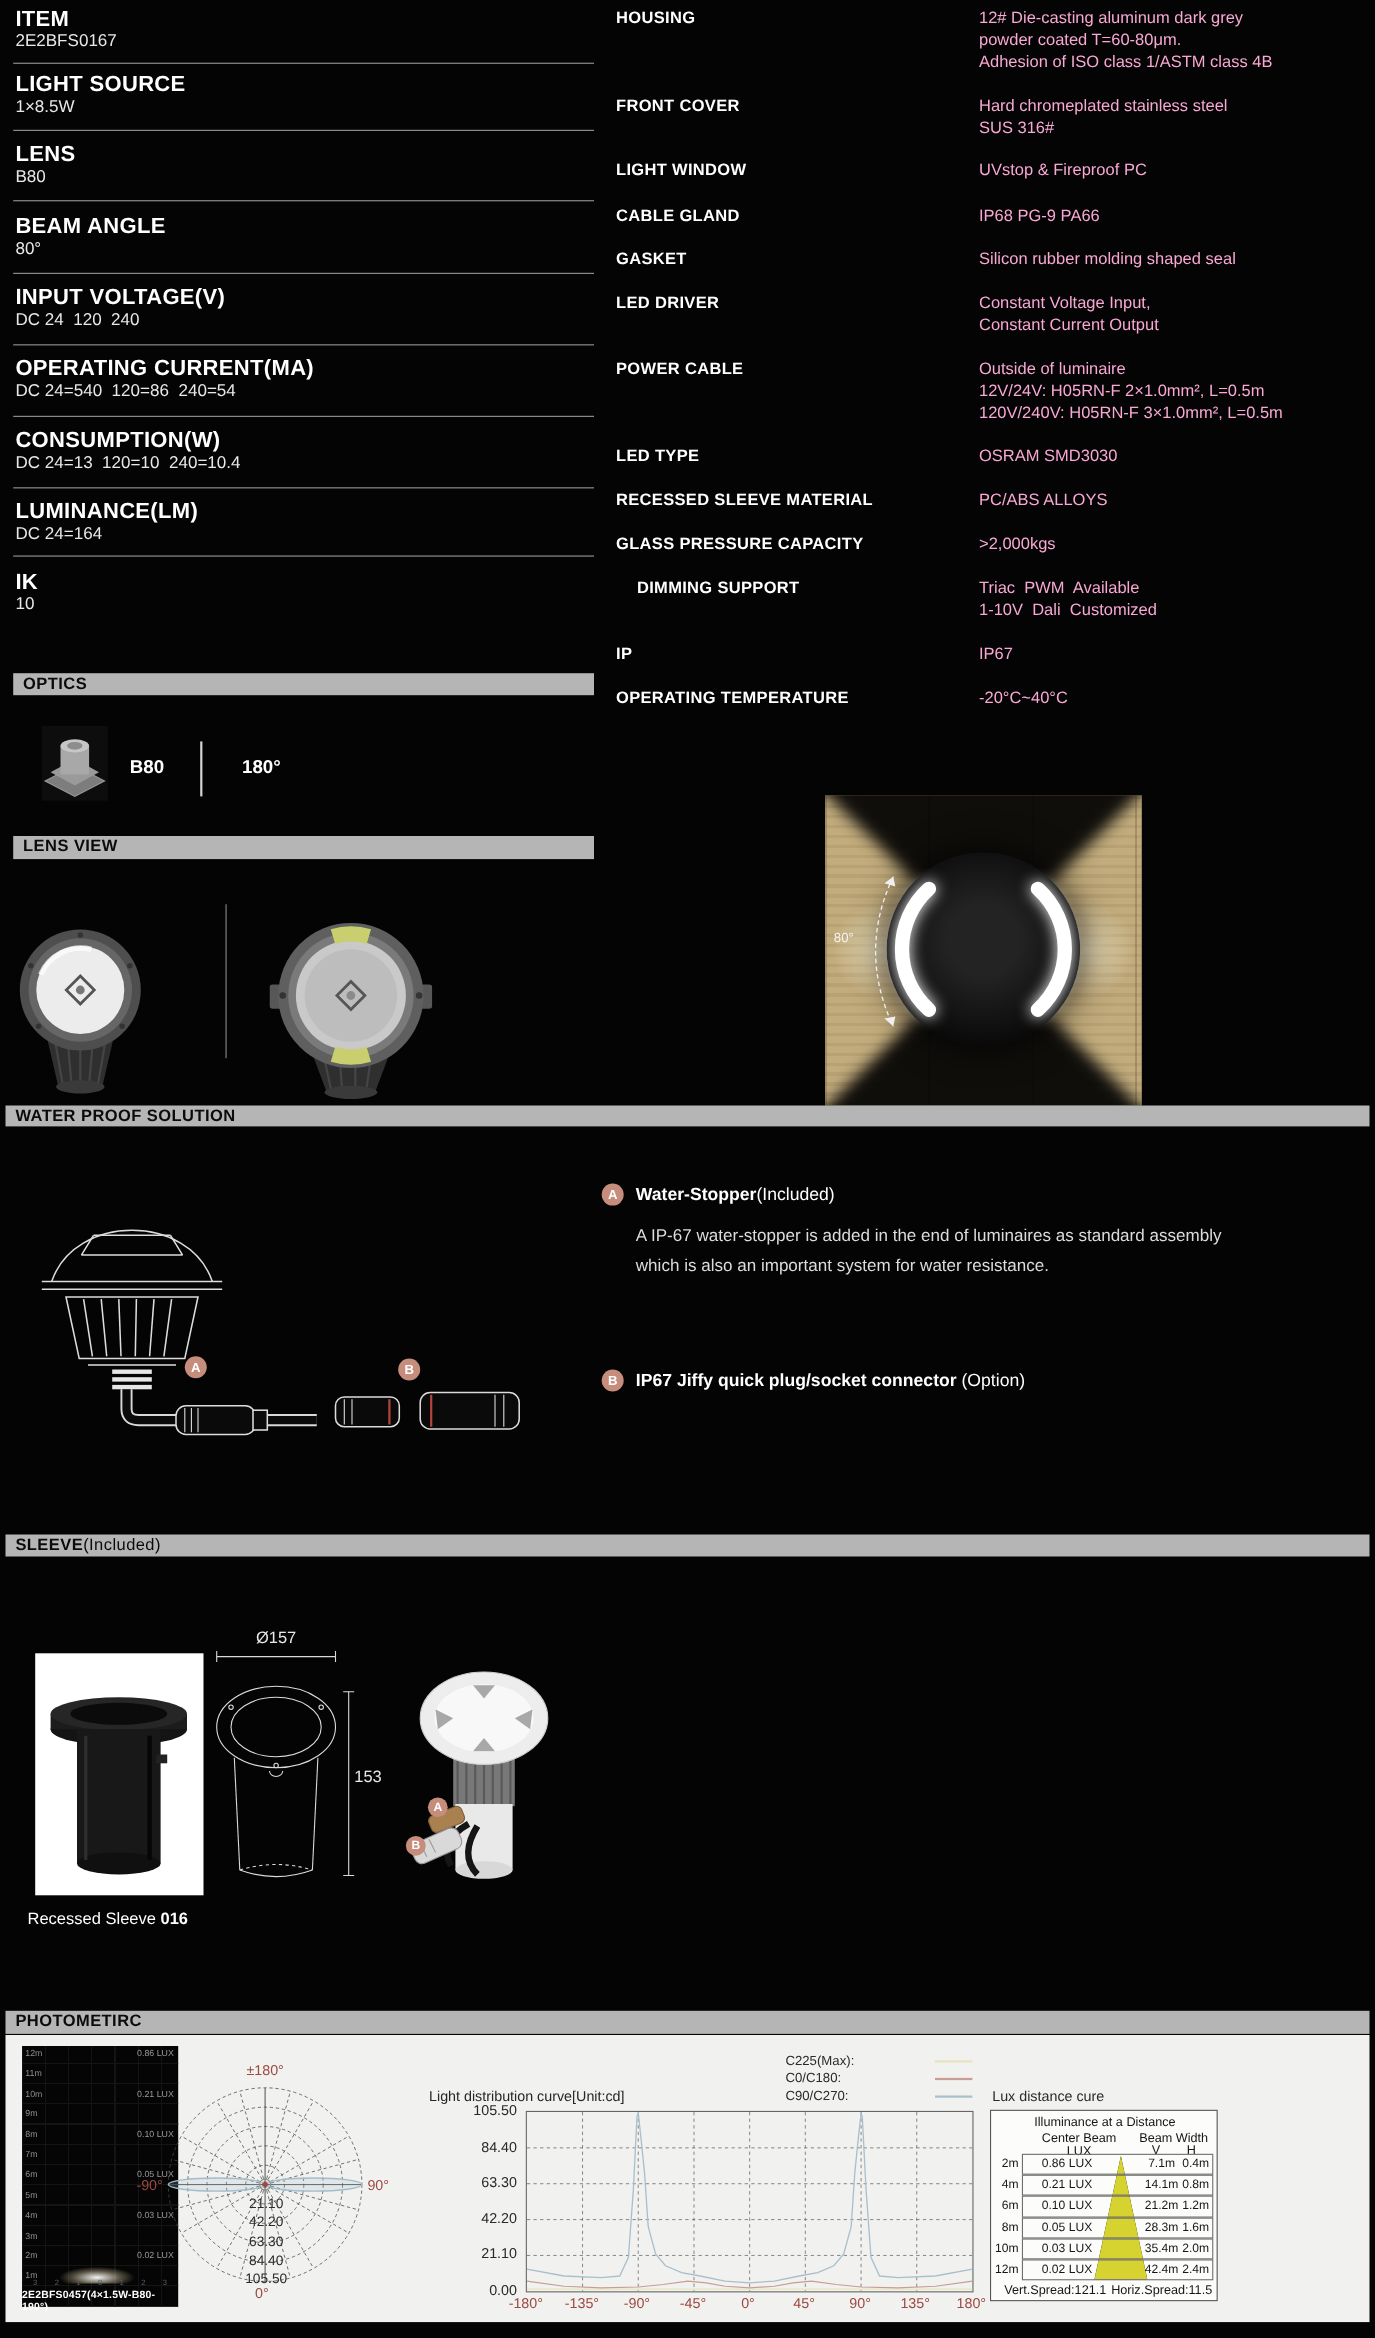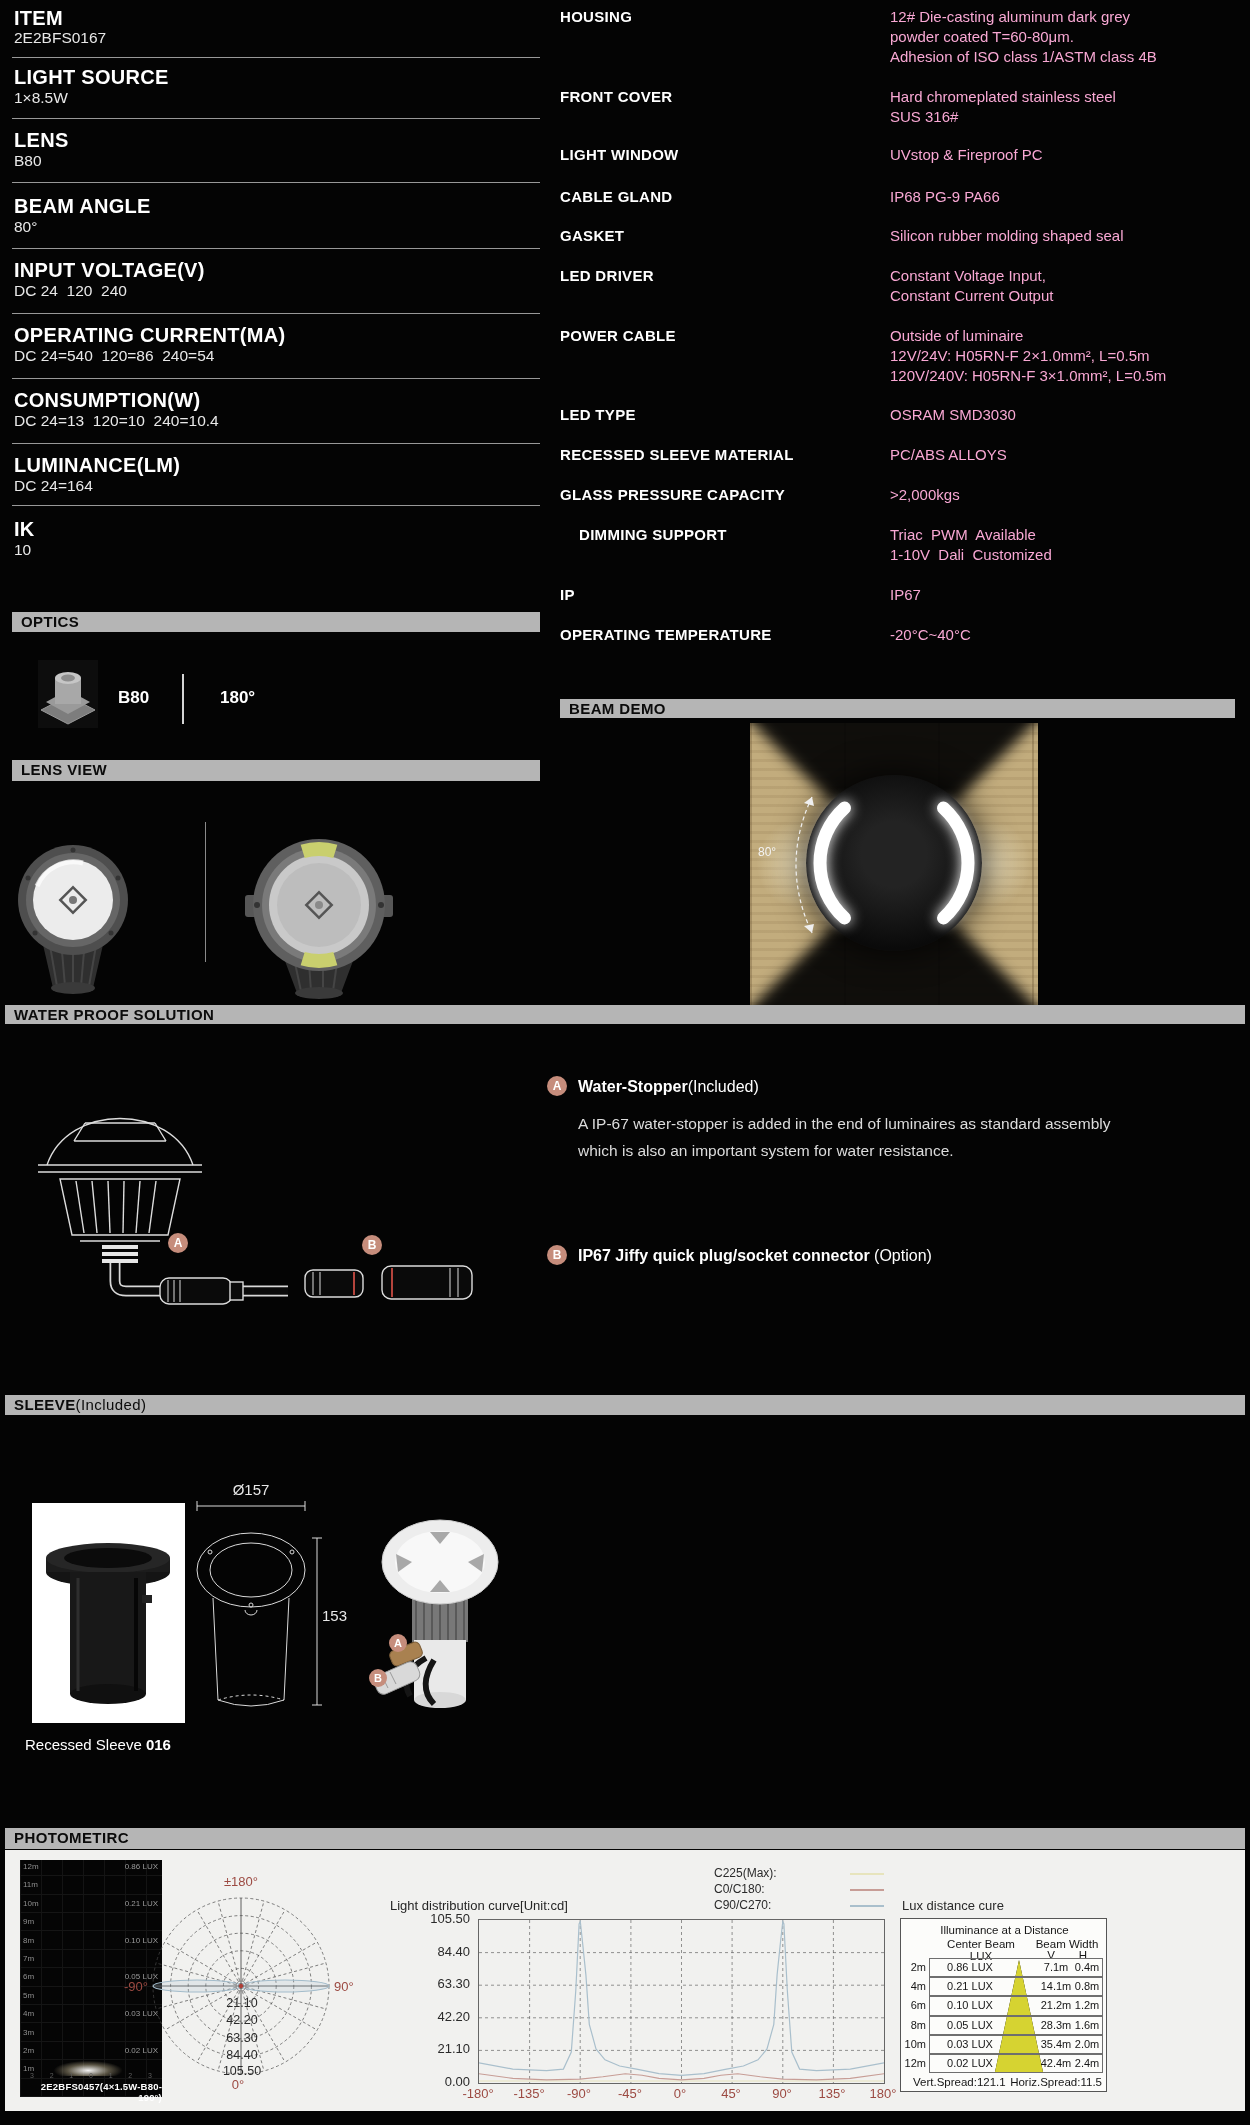--- a/index.html
+++ b/index.html
@@ -25,21 +25,21 @@
   
   .panel{background:#f1f1ef;}
   .fall{background:#050505;
     background-image:
       repeating-linear-gradient(0deg, #151515 0 1px, transparent 1px 18.4px),
       repeating-linear-gradient(90deg, #141414 0 1px, transparent 1px 21px);}
   .fglow{background:radial-gradient(ellipse 46px 13px at 48% 88%, rgba(255,255,255,.95), rgba(214,200,160,.4) 45%, rgba(0,0,0,0) 75%);}
   .fd{color:#8f8f8f;font-size:8px;line-height:9px;}
   .fl{color:#9a9a9a;font-size:8px;line-height:9px;text-align:right;}
   .fnum{color:#5e5e5e;font-size:7px;display:flex;justify-content:space-between;padding:0 10px;}
-  .fcap{color:#fff;font-weight:bold;font-size:9.5px;text-align:right;letter-spacing:.2px;}
+  .fcap{color:#fff;font-weight:bold;font-size:9.5px;text-align:left;letter-spacing:.2px;}
   .mar{color:#9c4a42;font-size:13px;text-align:center;}
   .blk{color:#2a2a2a;font-size:12.5px;}
   .ytick{color:#2a2a2a;font-size:13px;text-align:right;}
   .ctitle{color:#262626;font-size:13px;}
   .leg{color:#2a2a2a;font-size:12px;text-align:left;}
   .sw{height:0;border-top:2px solid #ccc;}
   .tbox{border:1px solid #555;background:#fcfcfa;box-sizing:border-box;}
   .th{color:#161616;font-size:11.5px;text-align:center;}
   .cell{border:1px solid #6e6e6e;box-sizing:border-box;}
   .tv{color:#161616;font-size:11px;text-align:center;line-height:19px;}
@@ -181,21 +181,20 @@
       <circle cx="74" cy="72" r="50" fill="#c9c9c9"></circle>
       <circle cx="74" cy="72" r="56" fill="none" stroke="#c9cf6e" stroke-width="14" pathLength="360" stroke-dasharray="34 146 34 146" stroke-dashoffset="-73"></circle>
       <circle cx="74" cy="72" r="42" fill="#bdbdbd"></circle>
       <rect x="65" y="63" width="18" height="18" fill="none" stroke="#555" stroke-width="2.5" transform="rotate(45 74 72)"></rect>
       <circle cx="74" cy="72" r="4" fill="#8a8a8a"></circle>
       <circle cx="12" cy="72" r="3" fill="#333"></circle>
         <circle cx="136" cy="72" r="3" fill="#333"></circle>
     </svg>
   </div>
 
-  <div class="abs bar" style="left:560px;top:699px;width:675px;height:19px;">BEAM DEMO</div>
   <div class="abs" style="left:750px;top:723px;width:288px;height:282px;overflow:hidden;
        background:#c2ac7d;background-image:repeating-linear-gradient(90deg, rgba(96,74,42,.30) 0 2px, rgba(0,0,0,0) 2px 94px),repeating-linear-gradient(0deg, rgba(122,96,58,.14) 0 3px, rgba(0,0,0,0) 3px 9px);">
     <div class="abs" style="left:-20px;top:-20px;width:328px;height:322px;filter:blur(7px);
          background:conic-gradient(from 315deg at 50% 50%, rgba(4,4,4,.94) 0 90deg, rgba(4,4,4,0) 90deg 180deg, rgba(4,4,4,.94) 180deg 270deg, rgba(4,4,4,0) 270deg 360deg);"></div>
     <div class="abs" style="left:6px;top:96px;width:90px;height:90px;background:radial-gradient(circle, rgba(255,250,225,.55), rgba(255,250,225,0) 70%);"></div>
     <div class="abs" style="left:192px;top:96px;width:90px;height:90px;background:radial-gradient(circle, rgba(255,250,225,.55), rgba(255,250,225,0) 70%);"></div>
     <div class="abs" style="left:56px;top:52px;width:176px;height:176px;border-radius:50%;
          background:radial-gradient(circle at 50% 45%, #232323 25%, #0a0a0a 72%);box-shadow:0 0 34px rgba(0,0,0,.85);"></div>
     <svg class="abs" width="288" height="282" style="left:0;top:0;">
       <circle cx="144" cy="140" r="74" fill="none" stroke="#ffffff" stroke-width="13" stroke-linecap="round" pathLength="360" stroke-dasharray="96 84 96 84" stroke-dashoffset="48" style="filter:drop-shadow(0 0 7px #fff);"></circle>

